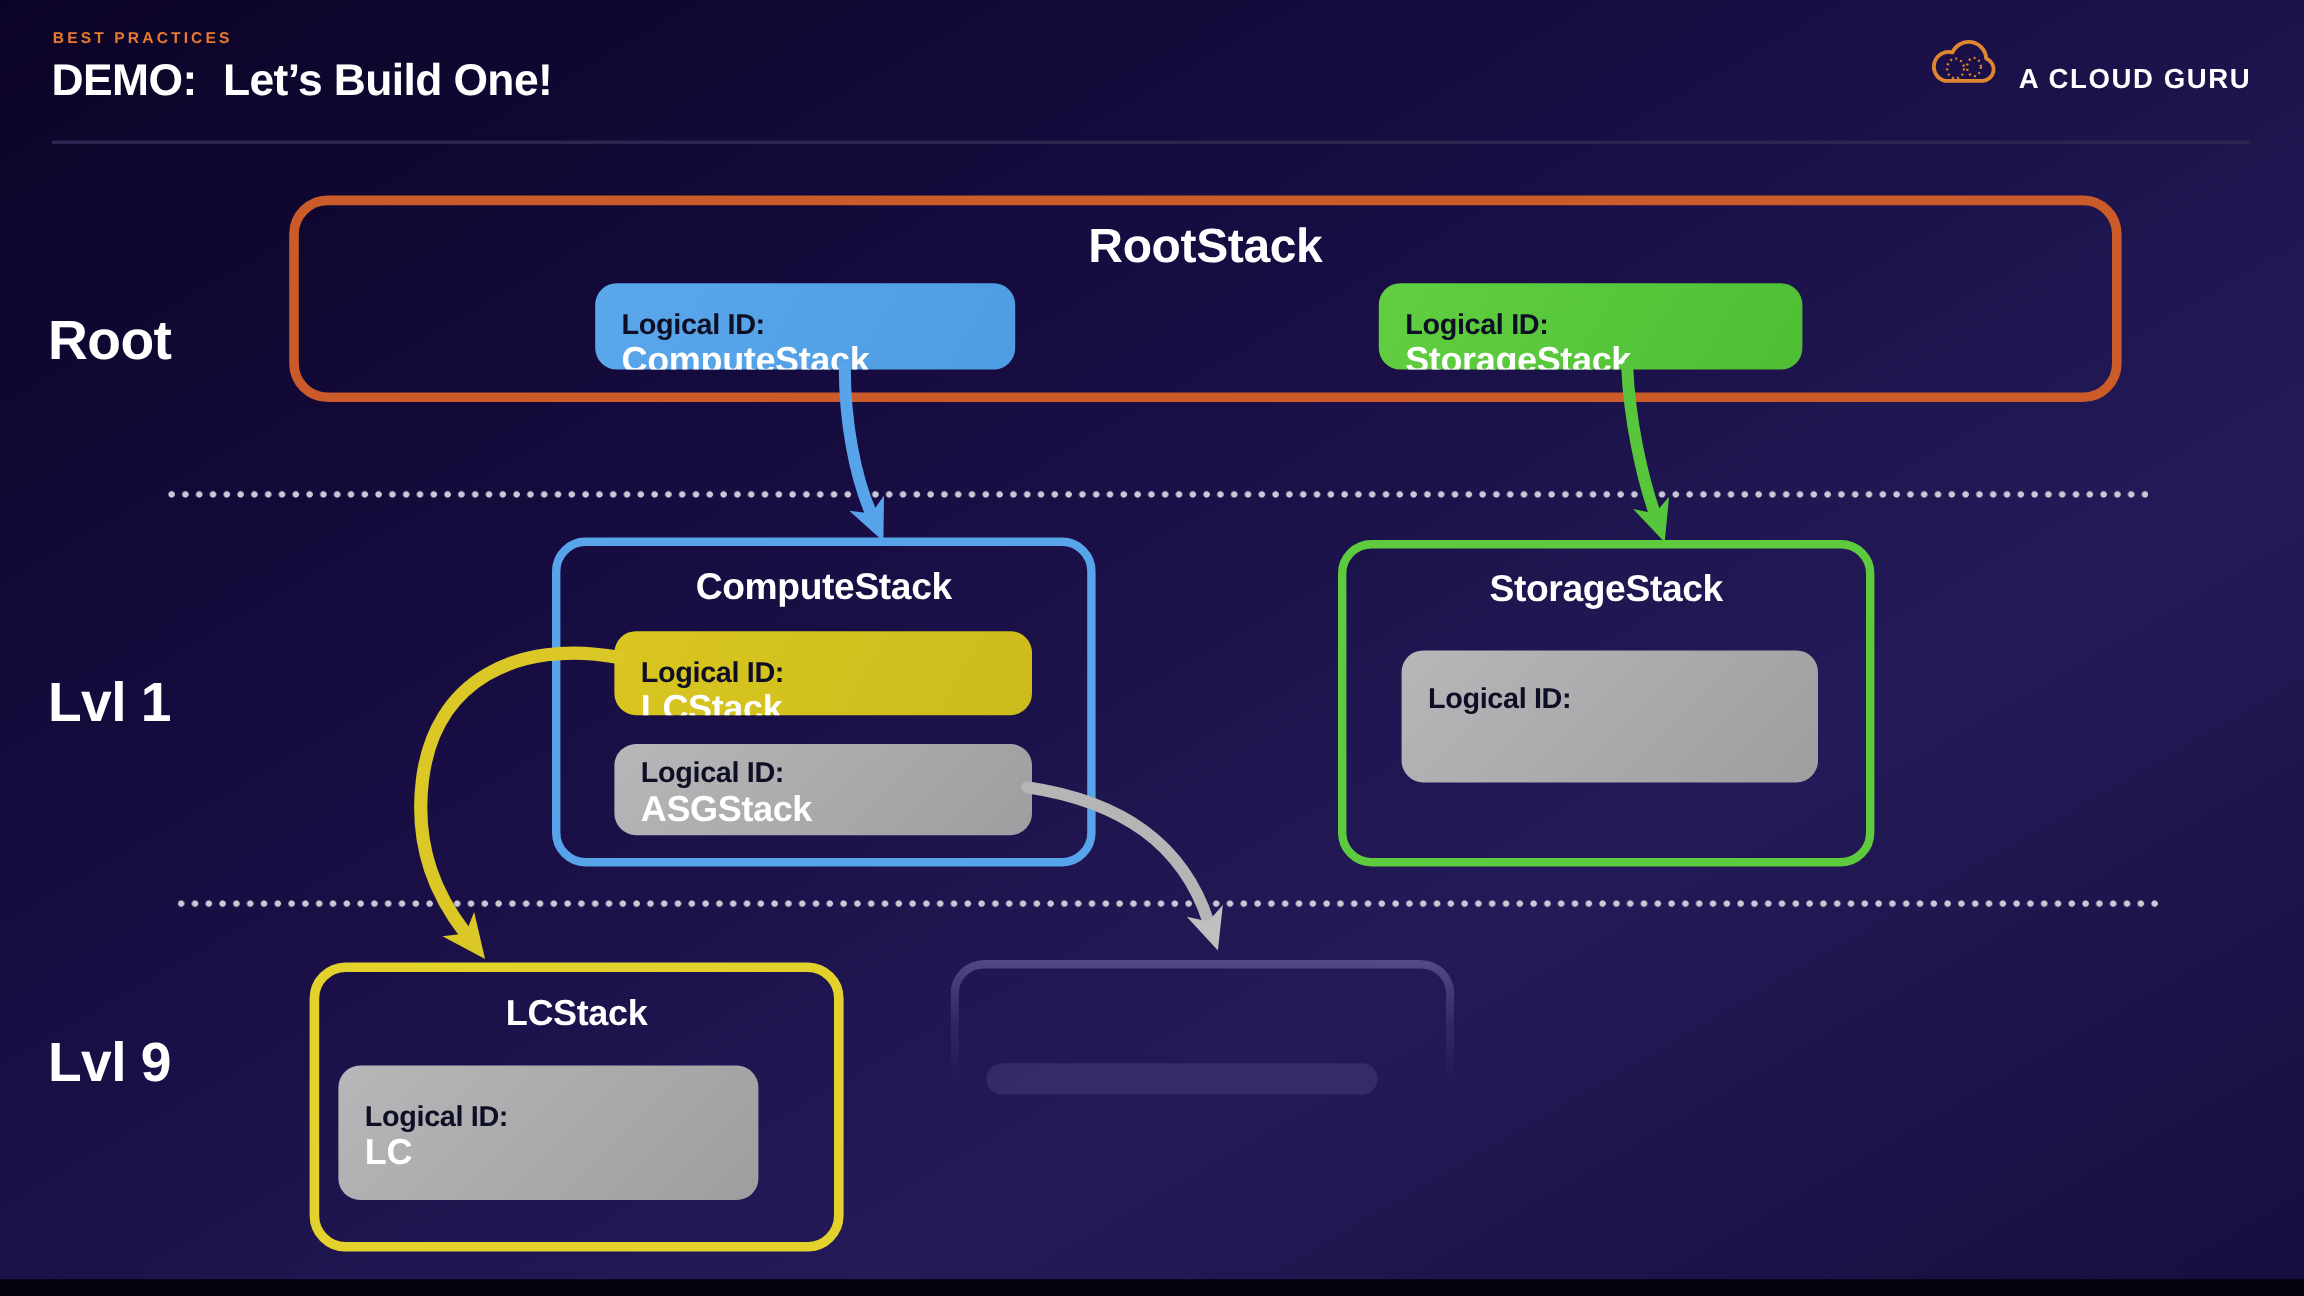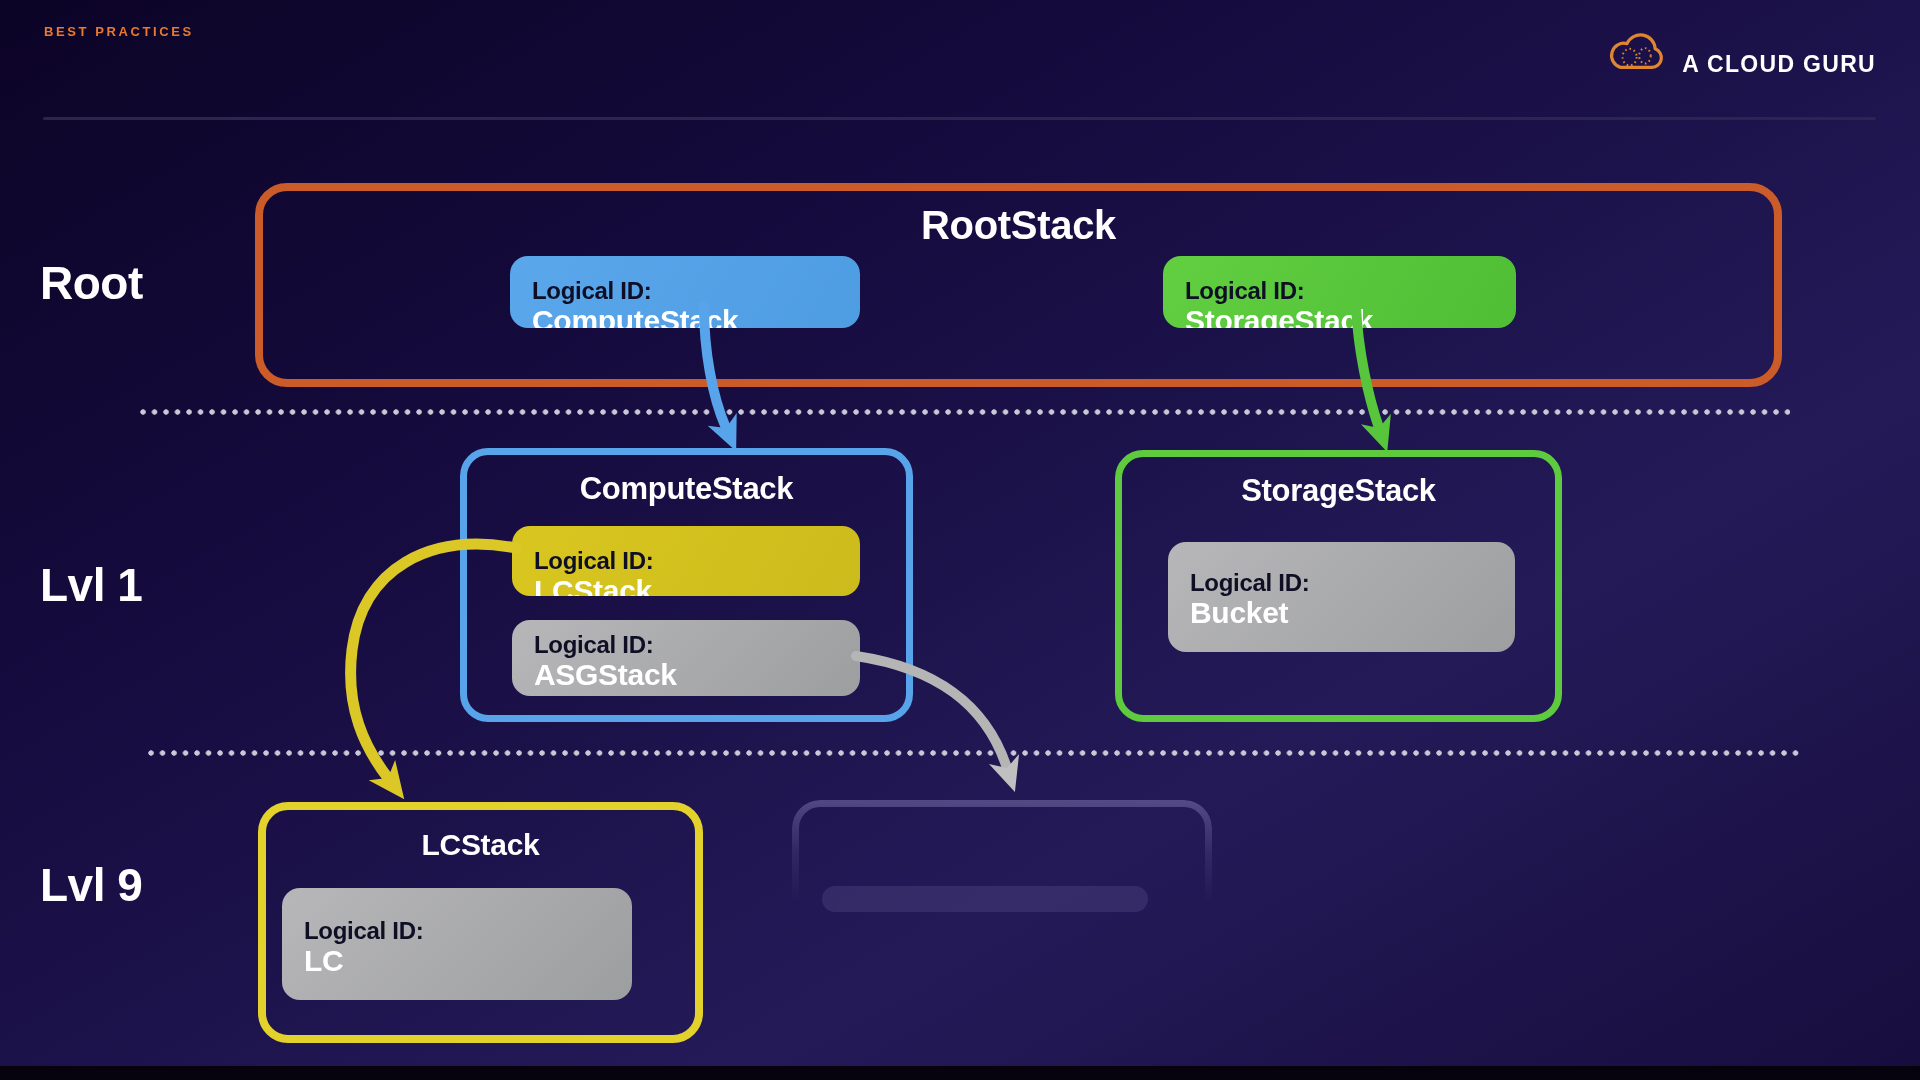--- a/index.html
+++ b/index.html
@@ -56,22 +56,22 @@
   .dotted.two { left:148px; top:750px; width:1652px; }
 
   
   .stack-box { position:absolute; box-sizing:border-box; }
   .box-title {
     position:absolute; left:0; right:0; text-align:center;
     color:#ffffff; font-weight:bold; letter-spacing:-0.3px; white-space:nowrap;
   }
 
   .root-box {
-    left:255px; top:163px; width:1527px; height:204px;
-    border:8px solid #cb5b28; border-radius:32px;margin-top:20px;
+    left:241px; top:163px; width:1527px; height:172px;
+    border:8px solid #cb5b28; border-radius:32px;
   }
   .root-box .box-title { top:12px; font-size:40px; }
 
   .compute-box {
     left:460px; top:448px; width:453px; height:274px;
     border:7px solid #57a4ea; border-radius:28px;
   }
   .storage-box {
     left:1115px; top:450px; width:447px; height:272px;
     border:7px solid #5ecb3e; border-radius:28px;
@@ -121,20 +121,23 @@
 
   
   svg.arrows { position:absolute; left:0; top:0; z-index:50; pointer-events:none; }
 </style>
 </head>
 <body>
 
 <div class="stage">
 
   <div class="eyebrow">BEST PRACTICES</div>
+  <div class="page-title">
+    <span class="prefix">DEMO:</span><span>Let’s Build One!</span>
+  </div>
   <div class="header-divider"></div>
 
   <div class="logo">
     <span>
       <svg width="64" height="44" viewBox="0 0 100 68" fill="none">
         <path d="M26 58 h49 a15 15 0 0 0 5 -29 a23 23 0 0 0 -44 -8 a17 17 0 0 0 -10 37 z" stroke="#e0862e" stroke-width="5" stroke-linejoin="round"></path>
         <ellipse cx="40" cy="42" rx="11" ry="13" stroke="#e0862e" stroke-width="3" stroke-dasharray="2.5 4.5"></ellipse>
         <ellipse cx="64" cy="40" rx="9" ry="12" stroke="#e0862e" stroke-width="3" stroke-dasharray="2.5 4.5"></ellipse>
       </svg>
     </span>
@@ -169,21 +172,20 @@
     <div class="badge gray b-asg">
       <div class="lbl">Logical ID:</div>
       <div class="val">ASGStack</div>
     </div>
   </div>
 
   <div class="stack-box storage-box">
     <div class="box-title">StorageStack</div>
     <div class="badge gray b-bucket">
       <div class="lbl">Logical ID:</div>
-      <div class="val">Bucket</div>
     </div>
   </div>
 
   <div class="stack-box lcstack-box">
     <div class="box-title">LCStack</div>
     <div class="badge gray b-lc">
       <div class="lbl">Logical ID:</div>
       <div class="val">LC</div>
     </div>
   </div>

